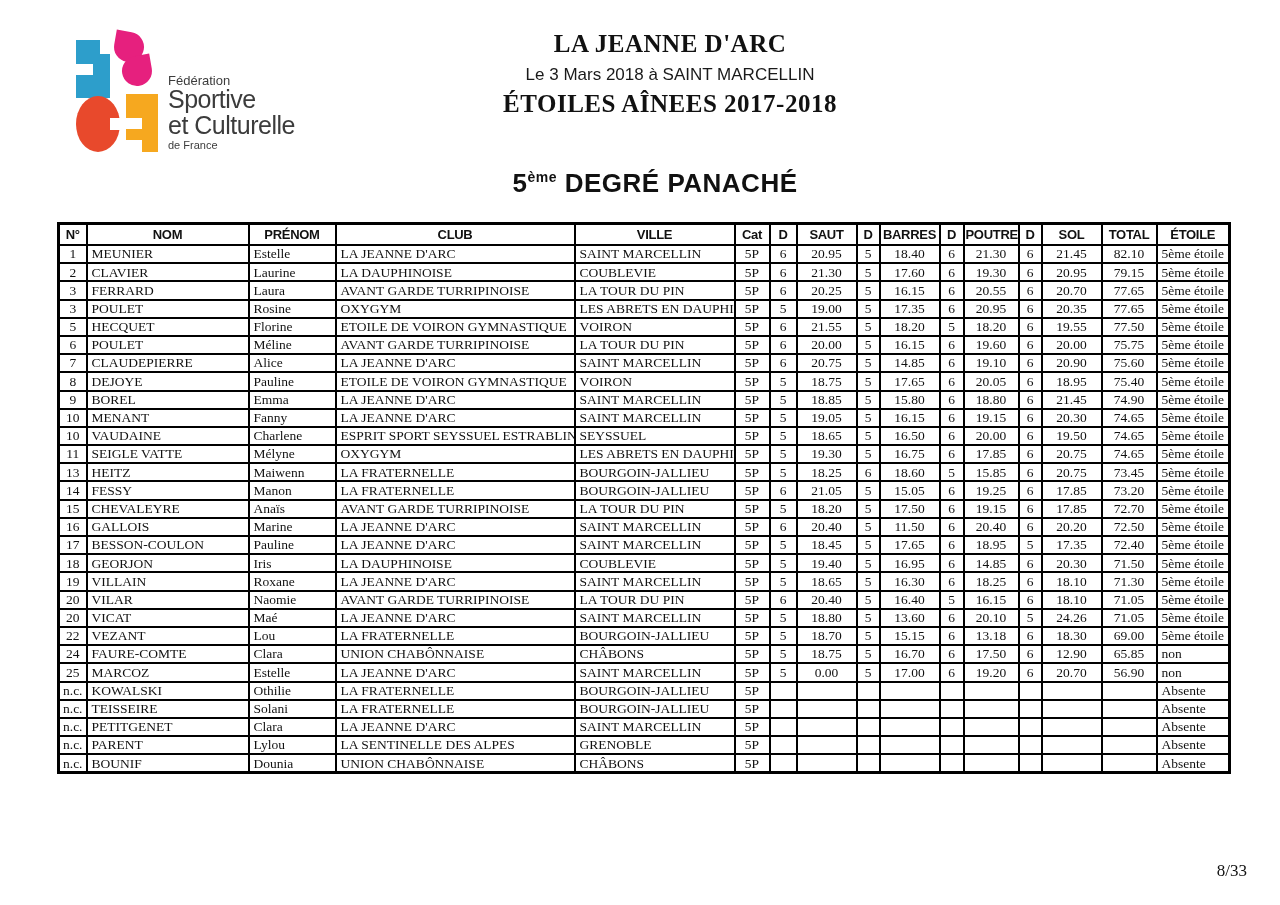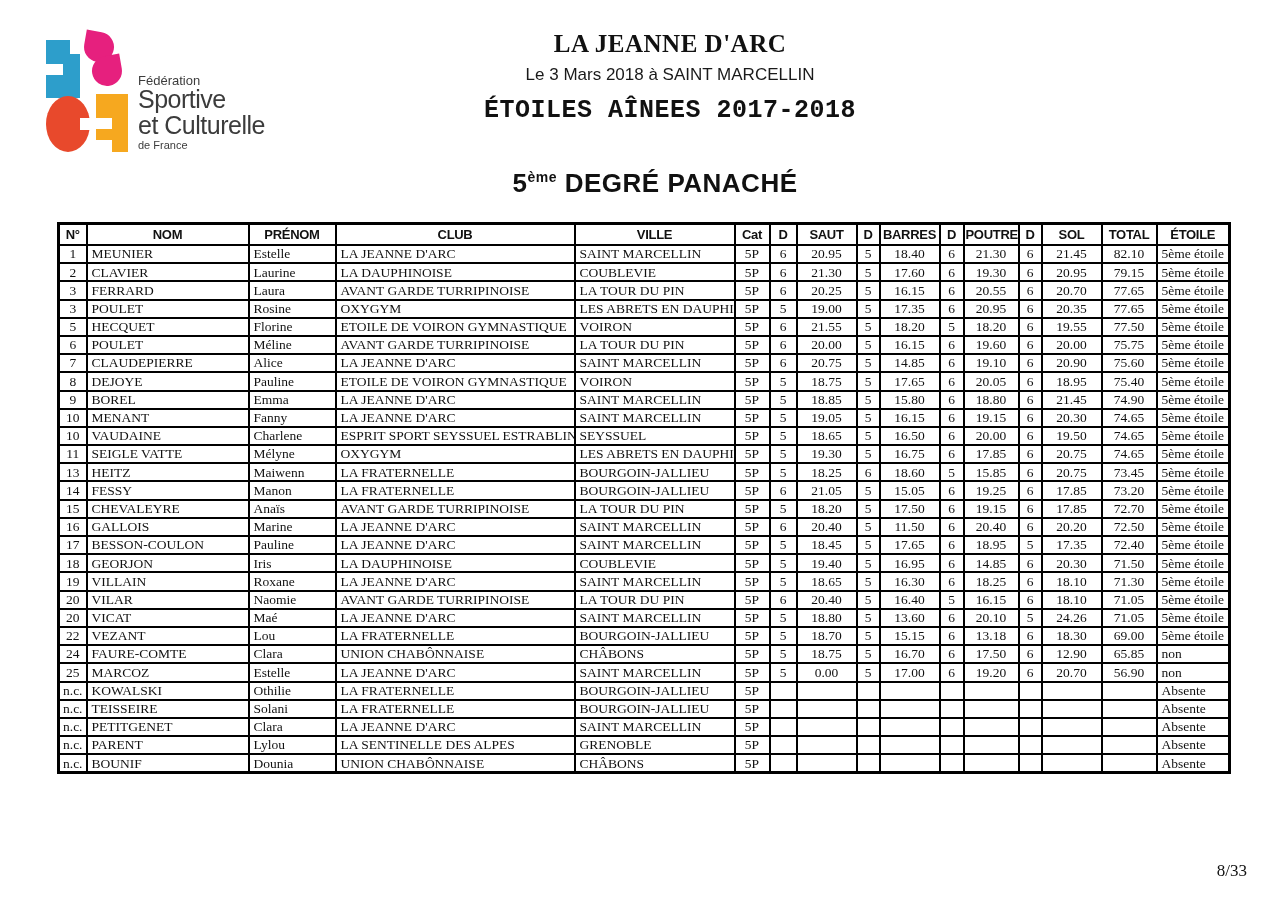--- a/index.html
+++ b/index.html
@@ -7,21 +7,21 @@
     position:relative;
     width:1280px; height:905px;
     margin:0 auto;
     background:#ffffff;
     font-family:"Liberation Serif", serif;
     color:#111;
     overflow:hidden;
   }
 
   
-  .logo { position:absolute; left:46px; top:32px; width:250px; height:130px; }
+  .logo { position:absolute; left:76px; top:32px; width:250px; height:130px; }
   .logo-icon { position:absolute; left:0; top:0; width:90px; height:125px; }
   .shape { position:absolute; }
   .shape-blue { left:0; top:8px; width:34px; height:58px; background:#2d9ecb; }
   .shape-blue .notch { position:absolute; background:#fff; left:0; top:24px; width:17px; height:11px; }
   .shape-blue .notch2 { position:absolute; background:#fff; right:0; top:0; width:10px; height:14px; }
   .drop1 { left:38px; top:0; width:30px; height:30px; background:#e6207e; border-radius:0 50% 50% 50%; transform:rotate(10deg); }
   .drop2 { left:46px; top:24px; width:30px; height:30px; background:#e6207e; border-radius:50% 0 50% 50%; transform:rotate(-10deg); }
   .shape-red { left:0; top:64px; width:44px; height:56px; background:#e8492c; border-radius:50%; }
   .shape-red .notch { position:absolute; background:#fff; right:-2px; top:22px; width:12px; height:12px; }
   .shape-orange { left:50px; top:62px; width:32px; height:58px; background:#f6a81f; }
@@ -29,21 +29,21 @@
   .shape-orange .notch2 { position:absolute; background:#fff; left:0; bottom:0; width:16px; height:12px; }
   .logo-text { position:absolute; left:92px; top:42px; color:#3c3c3c; font-family:"Liberation Sans", sans-serif; line-height:1.02; white-space:nowrap; }
   .logo-text .small { font-size:13px; }
   .logo-text .big { font-size:25px; letter-spacing:-0.5px; }
   .logo-text .tiny { font-size:11px; margin-top:2px; }
 
   
   .titles { position:absolute; left:60px; top:30px; width:1220px; text-align:center; }
   .event-title { font-size:25px; font-weight:bold; font-family:"Liberation Serif", serif; letter-spacing:0.5px; }
   .date-line { font-size:17px; font-family:"Liberation Sans", sans-serif; margin-top:7px; color:#1a1a1a;text-align:center; }
-  .season-title { font-size:25px; font-weight:bold; font-family:Liberation Mono, monospace; letter-spacing:0.5px; margin-top:11px; }
+  .season-title { font-size:25px; font-weight:bold; font-family:Liberation Serif, serif; letter-spacing:0.5px; margin-top:5px; }
   .section-title { position:absolute; left:45px; top:168px; width:1220px; text-align:center;
                    font-size:26px; font-weight:bold; font-family:"Liberation Sans", sans-serif; letter-spacing:0.5px; }
   .section-title sup { font-size:14px; vertical-align:super;margin-top:48px; }
 
   
   .results-table {
     position:absolute; left:57px; top:222px; width:1171px;
     border-collapse:collapse; table-layout:fixed;
     border:3px solid #000;
   }

